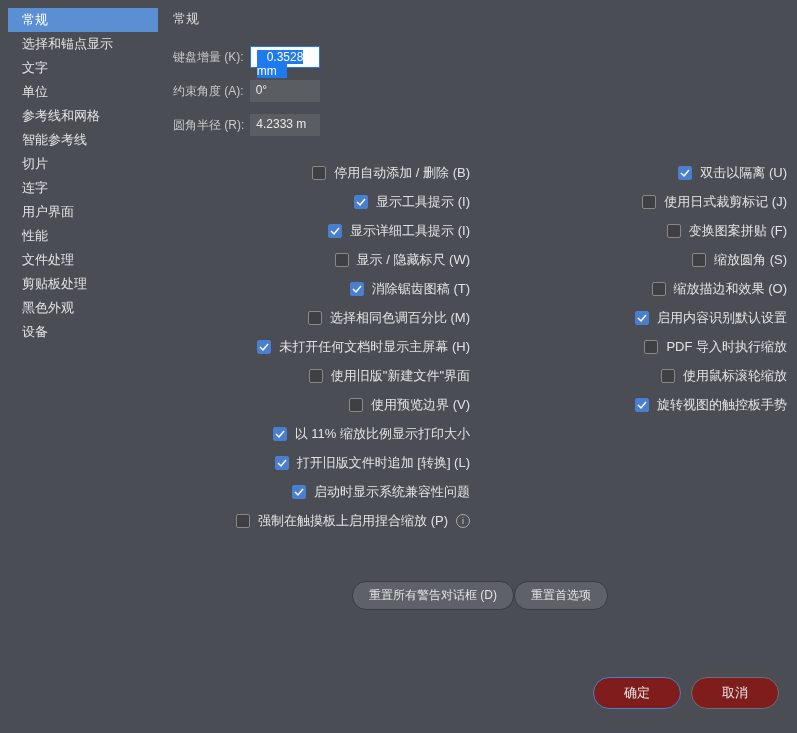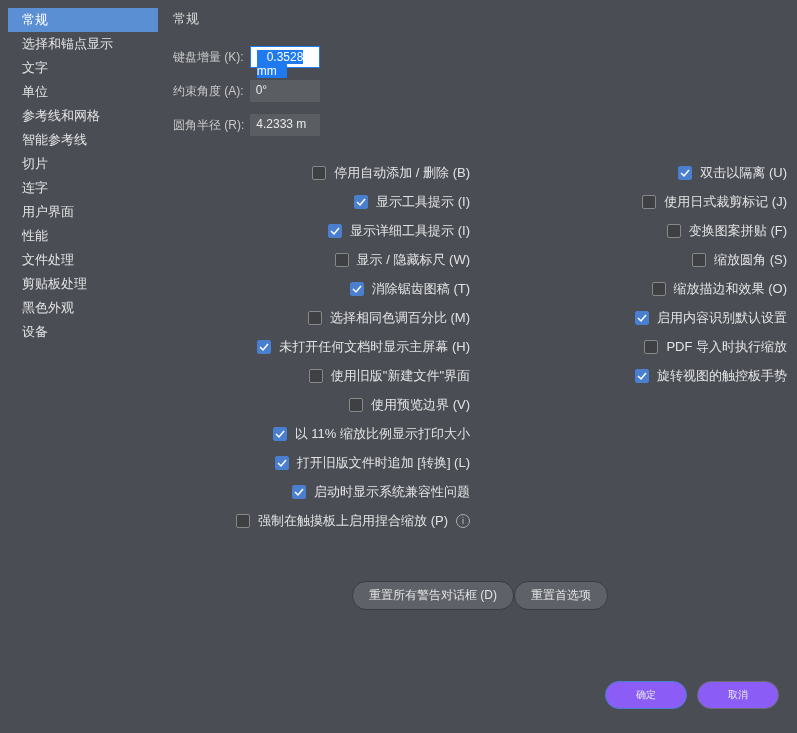--- a/index.html
+++ b/index.html
@@ -120,26 +120,26 @@
   cursor: pointer;
 }
 .footer {
   position: absolute;
   bottom: 24px;
   right: 18px;
   display: flex;
   gap: 10px;
 }
 .footer-btn {
-  background: #8b5cf6;
+  background: #7f1d1d;
   border: 1px solid #6b6e74;
   border-radius: 16px;
   padding: 6px 30px;
   color: #e8e8e8;
-  font-size: 10px;
+  font-size: 13px;
   cursor: pointer;
   text-align: center;
 }
 .footer-btn.primary { border-color: #4a7fd0; }
 </style>
 </head>
 <body>
 
 <div class="container">
   <div class="sidebar" id="sidebar">
@@ -289,20 +289,24 @@
                 <path d="M1 5 L4 8 L9 2" stroke="#fff" stroke-width="1.5" fill="none"></path>
               </svg>
             </div>
             <span class="check-label">启用内容识别默认设置</span>
           </div>
           <div class="check-row">
             <div class="checkbox"></div>
             <span class="check-label">PDF 导入时执行缩放</span>
           </div>
           <div class="check-row">
+            <div class="checkbox"></div>
+            <span class="check-label">使用鼠标滚轮缩放</span>
+          </div>
+          <div class="check-row">
             <div class="checkbox checked">
               <svg viewBox="0 0 10 10">
                 <path d="M1 5 L4 8 L9 2" stroke="#fff" stroke-width="1.5" fill="none"></path>
               </svg>
             </div>
             <span class="check-label">旋转视图的触控板手势</span>
           </div>
         </div>
     </div>
 

